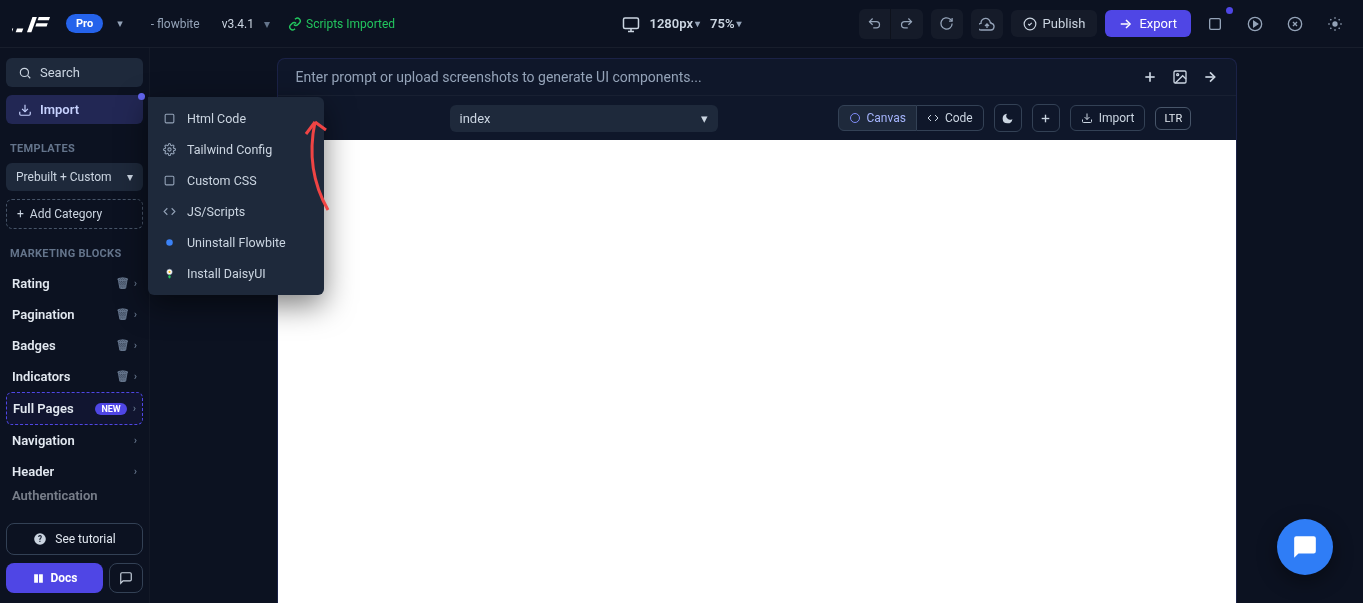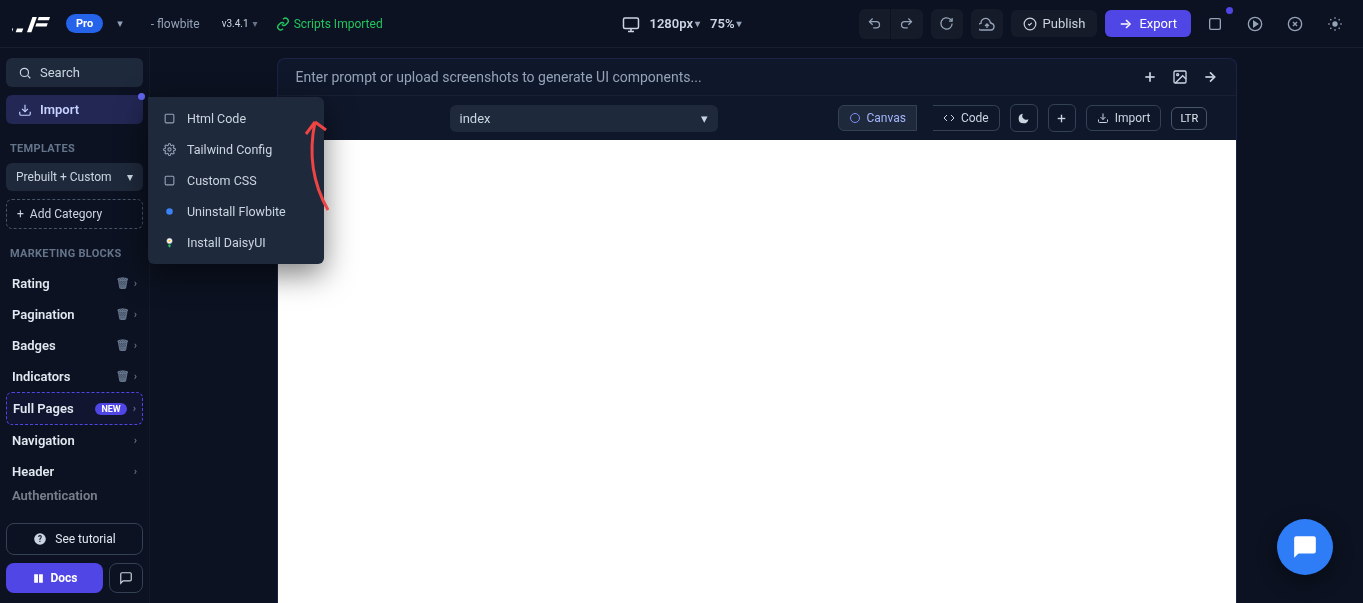--- a/index.html
+++ b/index.html
@@ -5,21 +5,21 @@
 * { margin: 0; padding: 0; box-sizing: border-box; font-family: -apple-system, BlinkMacSystemFont, "Segoe UI", Roboto, sans-serif; }
 body { background: #0c1221; color: #e2e8f0; width: 1363px; height: 603px; overflow: hidden; position: relative; }
 
 
 .topbar { height: 48px; display: flex; align-items: center; padding: 0 12px; gap: 10px; border-bottom: 1px solid rgba(255,255,255,0.05); }
 .logo { width: 44px; height: 20px; display:flex; align-items:center; }
 .logo svg { width: 44px; height: 20px; }
 .pro-badge { background: #2563eb; color: #fff; font-size: 11px; font-weight: 700; padding: 3px 10px; border-radius: 999px; }
 .chev { color: #94a3b8; font-size: 11px; padding: 0 4px; cursor:pointer; }
 .proj-label { color: #94a3b8; font-size: 12px; margin-left: 14px; }
-.ver-label { color: #cbd5e1; font-size: 10px; margin-left: 12px; display:flex; align-items:center; gap:4px; }
+.ver-label { color: #cbd5e1; font-size: 12px; margin-left: 12px; display:flex; align-items:center; gap:10px; }
 .scripts { color: #22c55e; font-size: 12px; margin-left: 8px; display:flex; align-items:center; gap:4px; }
 .top-center { position:absolute; left:50%; transform:translateX(-50%); display:flex; align-items:center; gap:10px; color:#cbd5e1; font-size:13px; font-weight:600; }
 .top-right { margin-left:auto; display:flex; align-items:center; gap:8px; }
 .icon-btn { width: 32px; height: 30px; border-radius: 6px; display:flex; align-items:center; justify-content:center; color:#94a3b8; cursor:pointer; background:rgba(255,255,255,0.04); }
 .icon-btn.naked { background:transparent; }
 .pair { display:flex; gap:0; }
 .pair .icon-btn:first-child { border-radius:6px 0 0 6px; border-right:1px solid rgba(0,0,0,0.3);}
 .pair .icon-btn:last-child { border-radius:0 6px 6px 0; }
 .publish-btn { display:flex; align-items:center; gap:6px; padding: 6px 12px; border-radius:6px; background:rgba(255,255,255,0.04); color:#cbd5e1; font-size:13px; cursor:pointer; }
 .export-btn { display:flex; align-items:center; gap:6px; padding: 6px 14px; border-radius:6px; background:#4f46e5; color:#fff; font-size:13px; font-weight:400; cursor:pointer; }
@@ -50,21 +50,21 @@
 .docs-btn { flex:1; display:flex; align-items:center; justify-content:center; gap:6px; background:#4f46e5; color:#fff; border-radius:8px; padding:8px; font-size:12px; font-weight:700; cursor:pointer;text-align:right; }
 .help-sq { width:34px; border:1px solid #334155; border-radius:8px; display:flex; align-items:center; justify-content:center; color:#cbd5e1; cursor:pointer; }
 
 .canvas-wrap { flex:1; display:flex; justify-content:center; align-items:flex-start; padding-top: 10px; position:relative; }
 .panel { width: 960px; background:#0f172a; border-radius:8px 8px 0 0; border:1px solid rgba(99,102,241,0.15);}
 .prompt-bar { display:flex; align-items:center; padding: 10px 18px; gap:10px; border-bottom:1px solid rgba(255,255,255,0.04);}
 .prompt-text { flex:1; color:#94a3b8; font-size:14px; }
 .prompt-icons { display:flex; gap:14px; color:#cbd5e1; }
 .tabs-row { display:flex; align-items:center; padding: 8px 12px; gap:10px; }
 .page-select { flex:0 0 auto; width: 268px; margin-left: 160px; background:#1e293b; border-radius:6px; padding:6px 10px; font-size:13px; color:#cbd5e1; display:flex; align-items:center; justify-content:space-between; cursor:pointer; }
-.mode-seg { display:flex; gap:16px; margin-left:auto; }
+.mode-seg { display:flex; gap:0; margin-left:auto; }
 .seg { display:flex; align-items:center; gap:6px; padding:5px 10px; font-size:12px; border:1px solid #334155; color:#cbd5e1; cursor:pointer; }
 .seg:first-child { border-radius:6px 0 0 6px; }
 .seg:last-child { border-radius:0 6px 6px 0; border-left:none; }
 .seg.active { background:#1e293b; color:#a5b4fc; }
 .mini-btn { width:28px; height:28px; border:1px solid #334155; border-radius:6px; display:flex; align-items:center; justify-content:center; color:#cbd5e1; cursor:pointer; }
 .import2 { display:flex; align-items:center; gap:6px; border:1px solid #334155; border-radius:6px; padding:5px 10px; font-size:12px; color:#cbd5e1; cursor:pointer; }
 .ltr { border:1px solid #475569; border-radius:6px; padding:4px 8px; font-size:11px; font-weight:400; color:#e2e8f0; cursor:pointer; }
 .canvas { background:#fff; height: 470px; border-radius:0; }
 
 
@@ -402,20 +402,29 @@
     </div>
   <div class="ctx-item">
       <span class="ctx-icon">
         <svg width="13" height="13" viewBox="0 0 24 24" fill="none" stroke="currentColor" stroke-width="2">
           <rect x="4" y="4" width="16" height="16" rx="2"></rect>
         </svg>
       </span>
       <span>Custom CSS</span>
     </div>
   <div class="ctx-item">
+      <span class="ctx-icon">
+        <svg width="13" height="13" viewBox="0 0 24 24" fill="none" stroke="currentColor" stroke-width="2">
+          <polyline points="16 18 22 12 16 6"></polyline>
+          <polyline points="8 6 2 12 8 18"></polyline>
+        </svg>
+      </span>
+      <span>JS/Scripts</span>
+    </div>
+  <div class="ctx-item">
       <span class="ctx-icon blue">
         <svg width="13" height="13" viewBox="0 0 24 24">
           <circle cx="12" cy="12" r="6" fill="#3b82f6"></circle>
         </svg>
       </span>
       <span>Uninstall Flowbite</span>
     </div>
   <div class="ctx-item">
       <span class="ctx-icon">
         <svg width="13" height="13" viewBox="0 0 24 24">

